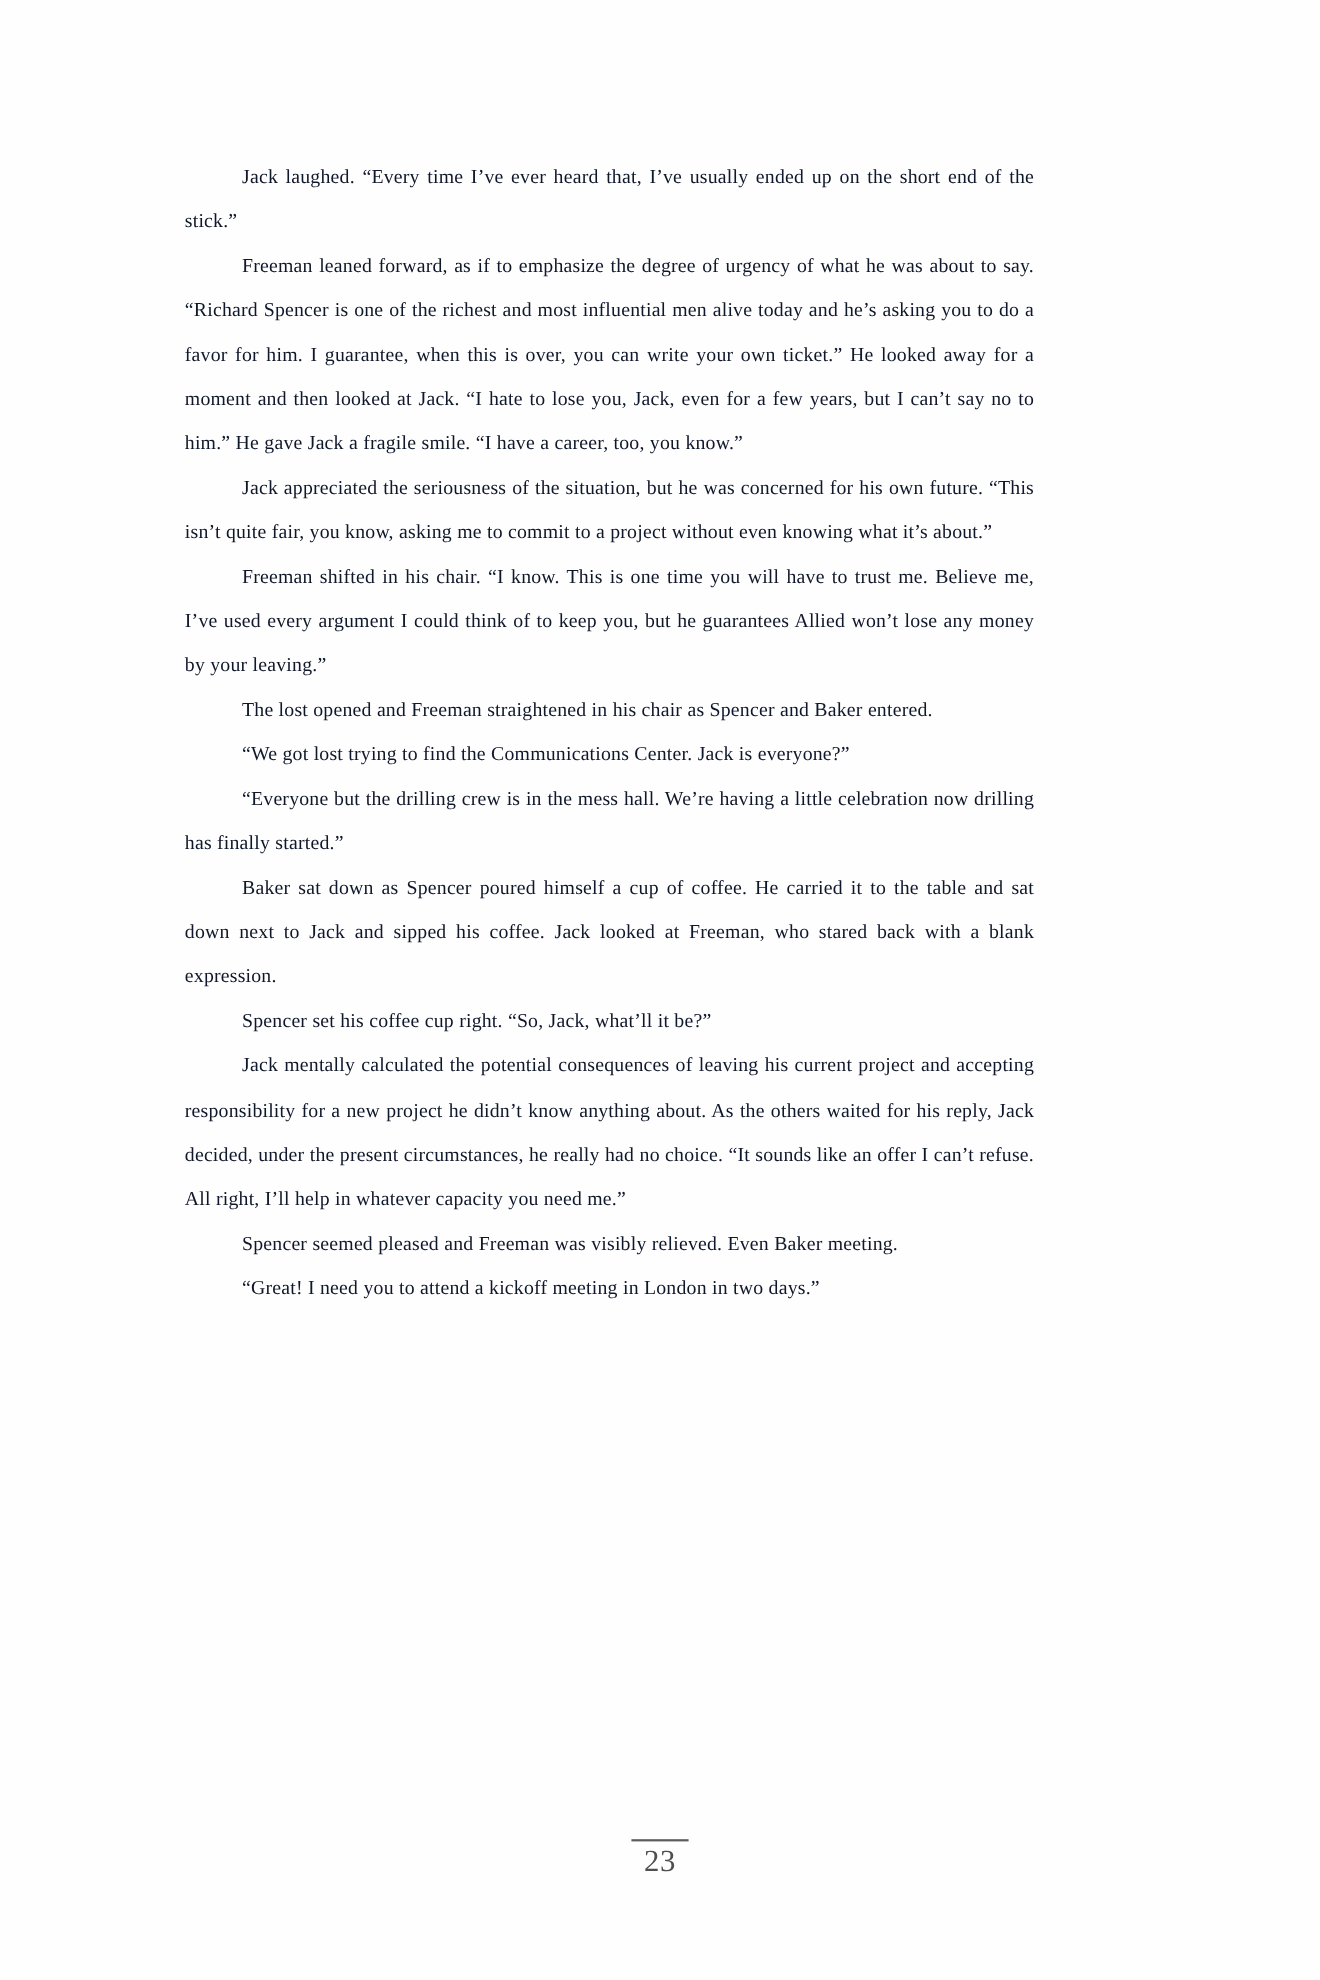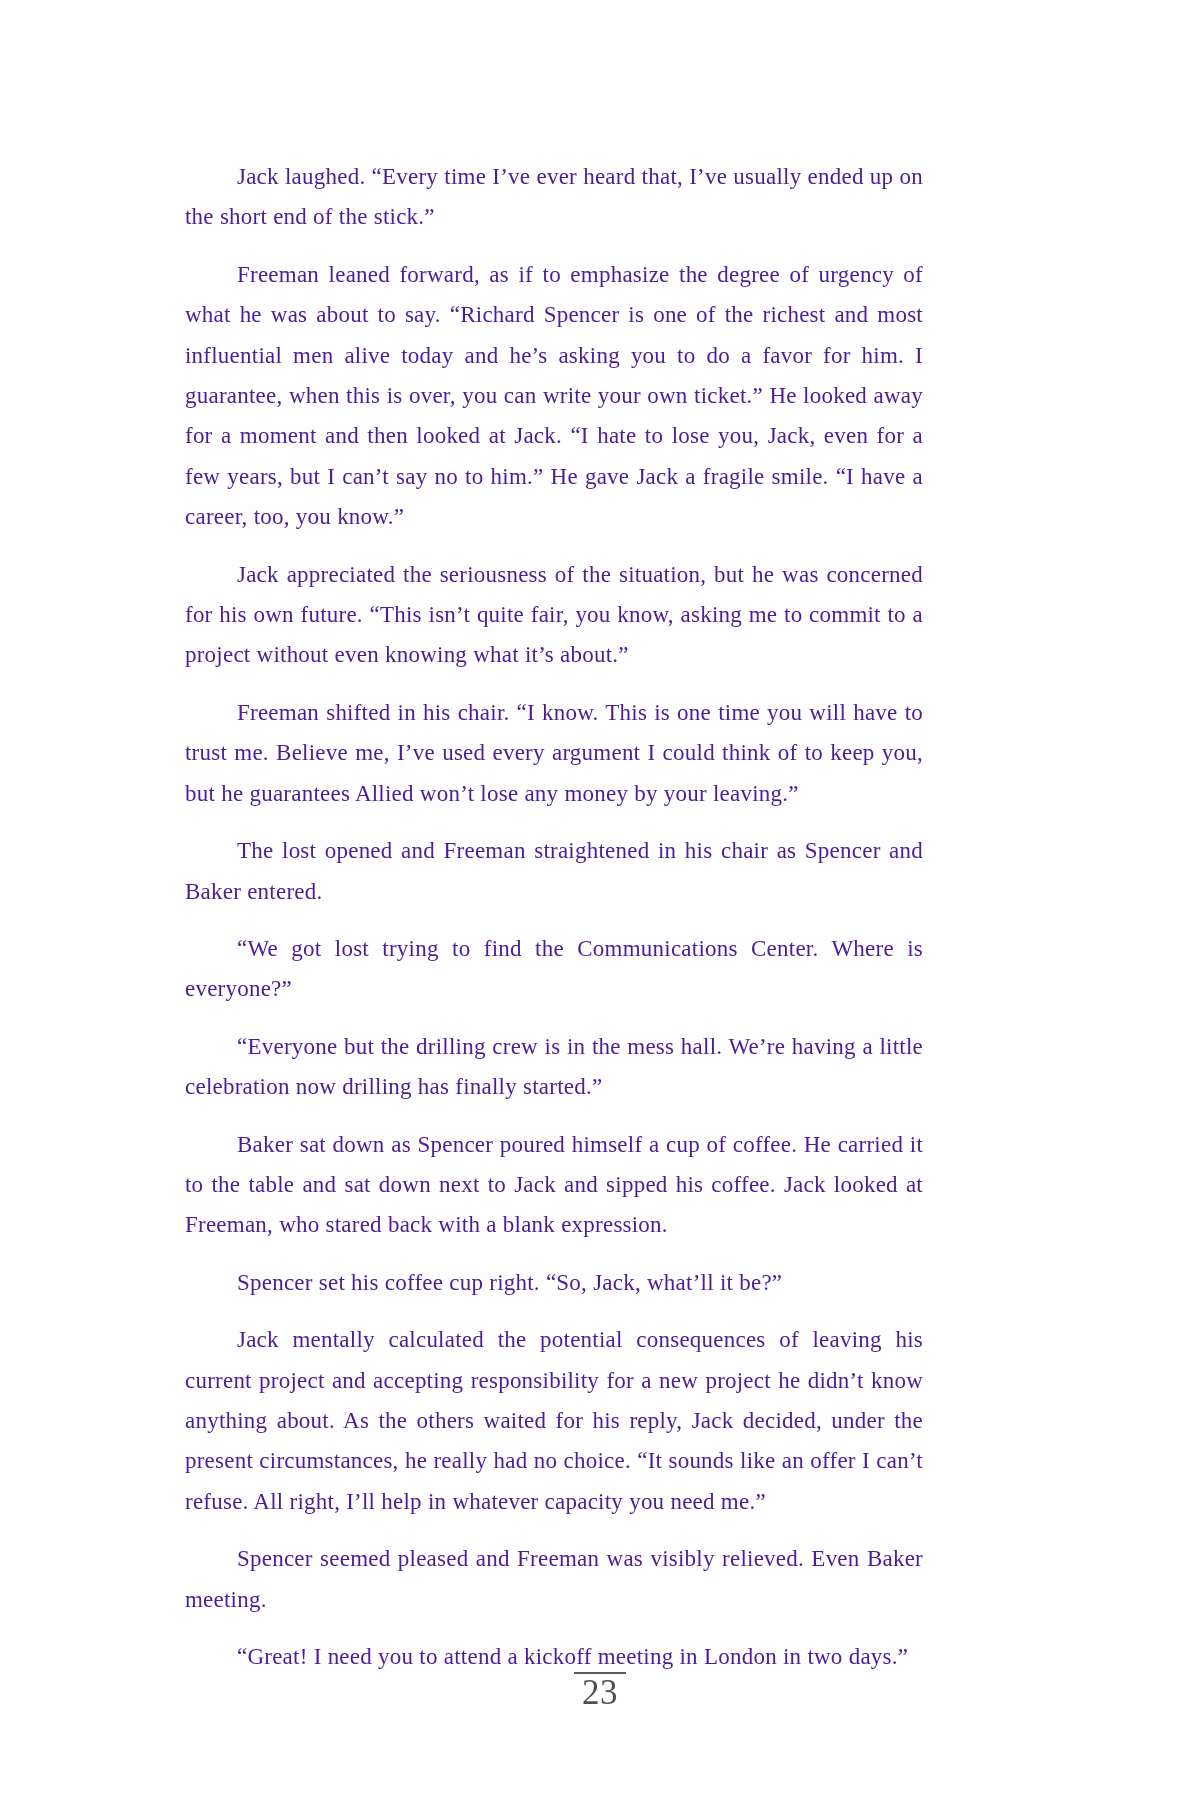--- a/index.html
+++ b/index.html
@@ -42,27 +42,27 @@
 
   
   .text-block {
     position: absolute;
     top: 140px;
     left: 168px;
     width: 772px;
   }
 
   .para {
-    margin: 17px;
+    margin: 0;
     text-indent: 52px;
     text-align: justify;
     text-justify: inter-word;
-    font-size: 23px;
+    font-size: 18px;
     line-height: 40.4px;
-    color: #4c1d95;
+    color: #0f172a;
     letter-spacing: 0.01em;
     word-spacing: 0.005em;
     hyphens: none;
   }
 
   .para:last-child {
     text-align: left;
   }
 
   
@@ -74,39 +74,39 @@
     text-align: center;
   }
   .folio-rule {
     width: 52px;
     height: 2px;
     background: #5b5b5d;
     margin: 0 auto 4px auto;
   }
   .folio-number {
     font-family: "Liberation Serif", "DejaVu Serif", serif;
-    font-size: 35px;
+    font-size: 28px;
     color: #4f4f51;
     letter-spacing: 0.5px;
     line-height: 30px;
   }
 </style>
 </head>
 <body>
 
 <div class="page">
 
 
   <div class="text-block">
     <p class="para">Jack laughed. “Every time I’ve ever heard that, I’ve usually ended up on the short end of the stick.”</p>
     <p class="para">Freeman leaned forward, as if to emphasize the degree of urgency of what he was about to say. “Richard Spencer is one of the richest and most influential men alive today and he’s asking you to do a favor for him. I guarantee, when this is over, you can write your own ticket.” He looked away for a moment and then looked at Jack. “I hate to lose you, Jack, even for a few years, but I can’t say no to him.” He gave Jack a fragile smile. “I have a career, too, you know.”</p>
     <p class="para">Jack appreciated the seriousness of the situation, but he was concerned for his own future. “This isn’t quite fair, you know, asking me to commit to a project without even knowing what it’s about.”</p>
     <p class="para">Freeman shifted in his chair. “I know. This is one time you will have to trust me. Believe me, I’ve used every argument I could think of to keep you, but he guarantees Allied won’t lose any money by your leaving.”</p>
     <p class="para">The lost opened and Freeman straightened in his chair as Spencer and Baker entered.</p>
-    <p class="para">“We got lost trying to find the Communications Center. Where is everyone?”</p>
+    <p class="para">“We got lost trying to find the Communications Center. Jack is everyone?”</p>
     <p class="para">“Everyone but the drilling crew is in the mess hall. We’re having a little celebration now drilling has finally started.”</p>
     <p class="para">Baker sat down as Spencer poured himself a cup of coffee. He carried it to the table and sat down next to Jack and sipped his coffee. Jack looked at Freeman, who stared back with a blank expression.</p>
     <p class="para">Spencer set his coffee cup right. “So, Jack, what’ll it be?”</p>
     <p class="para">Jack mentally calculated the potential consequences of leaving his current project and accepting responsibility for a new project he didn’t know anything about. As the others waited for his reply, Jack decided, under the present circumstances, he really had no choice. “It sounds like an offer I can’t refuse. All right, I’ll help in whatever capacity you need me.”</p>
     <p class="para">Spencer seemed pleased and Freeman was visibly relieved. Even Baker meeting.</p>
     <p class="para">“Great! I need you to attend a kickoff meeting in London in two days.”</p>
   </div>
 
   <div class="folio">
     <div class="folio-rule"></div>

